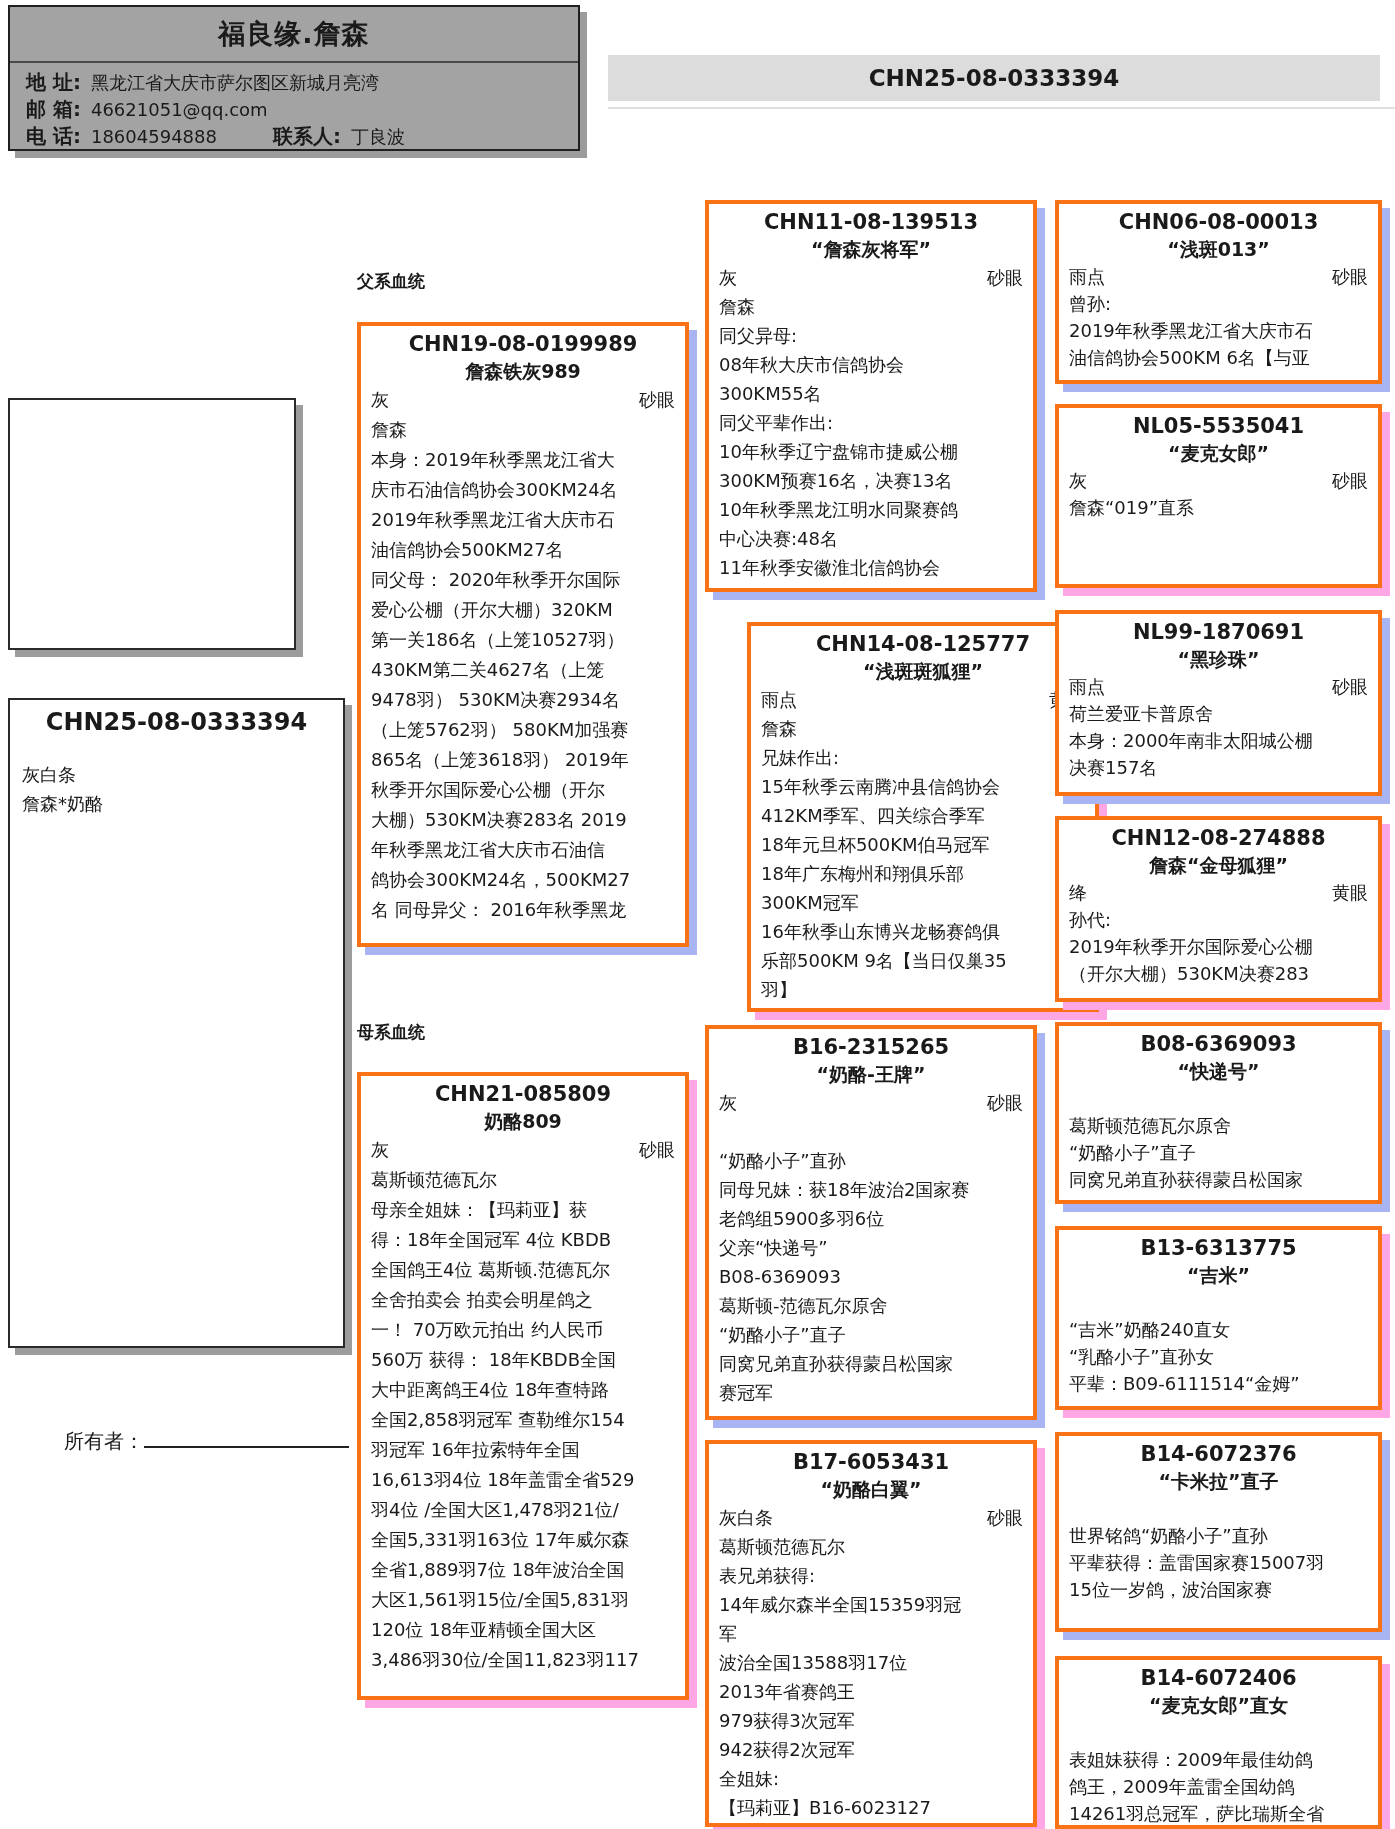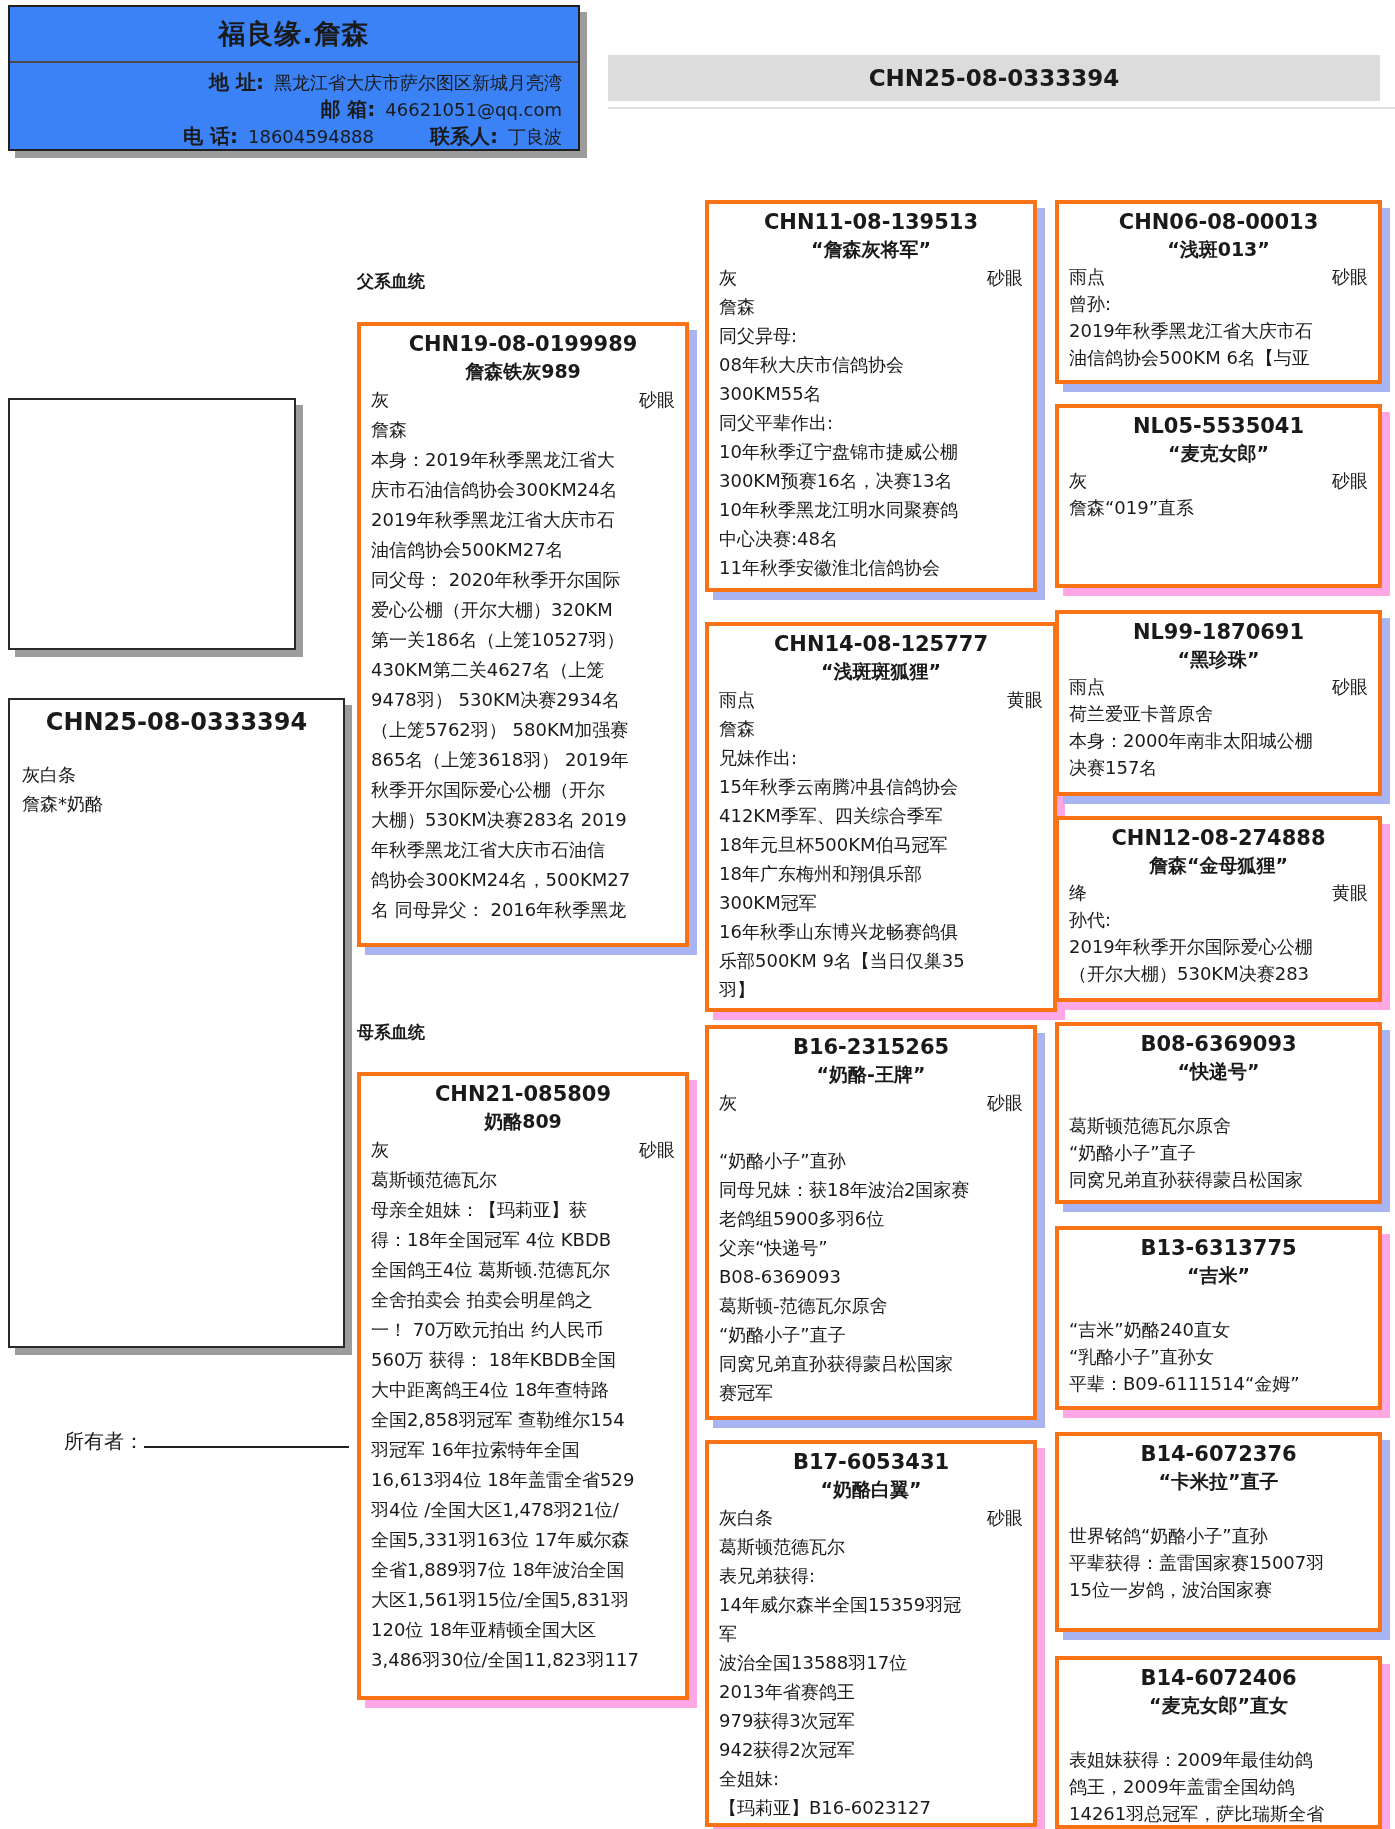--- a/index.html
+++ b/index.html
@@ -9,26 +9,26 @@
     background:#ffffff;
     overflow:hidden;
     font-family:"DejaVu Sans","Liberation Sans",sans-serif;
     color:#1a1a1a;
   }
   .abs{position:absolute;box-sizing:border-box;}
 
   
   .header-box{
     left:8px;top:5px;width:572px;height:146px;
-    border:2px solid #1f1f1f;background:#3b82f6;
+    border:2px solid #1f1f1f;background:#a3a3a3;
     box-shadow:7px 7px 0 var(--gray);
   }
   .header-title{text-align:center;font-size:27px;font-weight:bold;padding-top:9px;letter-spacing:1px;}
   .header-divider{margin:9px 0 6px 0;border-top:2px solid #4a4a4a;}
-  .hrow{display:flex;align-items:baseline;padding:0 16px;font-size:18px;line-height:26px;justify-content:flex-end;}
+  .hrow{display:flex;align-items:baseline;padding:0 16px;font-size:18px;line-height:26px;}
   .hlabel{font-weight:bold;font-size:20px;margin-right:10px;white-space:nowrap;}
   .hval{font-size:18px;}
   .hcontact{margin-left:56px;}
 
   
   .ring-banner{
     left:608px;top:55px;width:772px;height:46px;
     background:var(--banner);
     text-align:center;font-weight:bold;font-size:23px;line-height:46px;
   }
@@ -67,21 +67,21 @@
   .bname{text-align:center;font-weight:bold;font-size:19px;line-height:26px;}
   .pbody{margin-top:1px;}
   .ln{display:flex;justify-content:space-between;font-size:18px;line-height:29px;min-height:29px;}
   .tall .ln{line-height:30px;min-height:30px;}
   .g3 .ln{line-height:27px;min-height:27px;}
 
   
   #box-sire {left:357px;top:322px;width:332px;height:625px;}
   #box-dam  {left:357px;top:1072px;width:332px;height:628px;}
   #box-g2-0 {left:705px;top:200px;width:332px;height:392px;}
-  #box-g2-1 {left:705px;top:622px;width:352px;height:390px;}
+  #box-g2-1 {left:747px;top:622px;width:352px;height:390px;}
   #box-g2-2 {left:705px;top:1025px;width:332px;height:395px;}
   #box-g2-3 {left:705px;top:1440px;width:332px;height:387px;}
   #box-g3-0 {left:1055px;top:200px;width:327px;height:184px;}
   #box-g3-1 {left:1055px;top:404px;width:327px;height:184px;}
   #box-g3-2 {left:1055px;top:610px;width:327px;height:186px;}
   #box-g3-3 {left:1055px;top:816px;width:327px;height:186px;}
   #box-g3-4 {left:1055px;top:1022px;width:327px;height:182px;}
   #box-g3-5 {left:1055px;top:1226px;width:327px;height:184px;}
   #box-g3-6 {left:1055px;top:1432px;width:327px;height:200px;}
   #box-g3-7 {left:1055px;top:1656px;width:327px;height:173px;}

